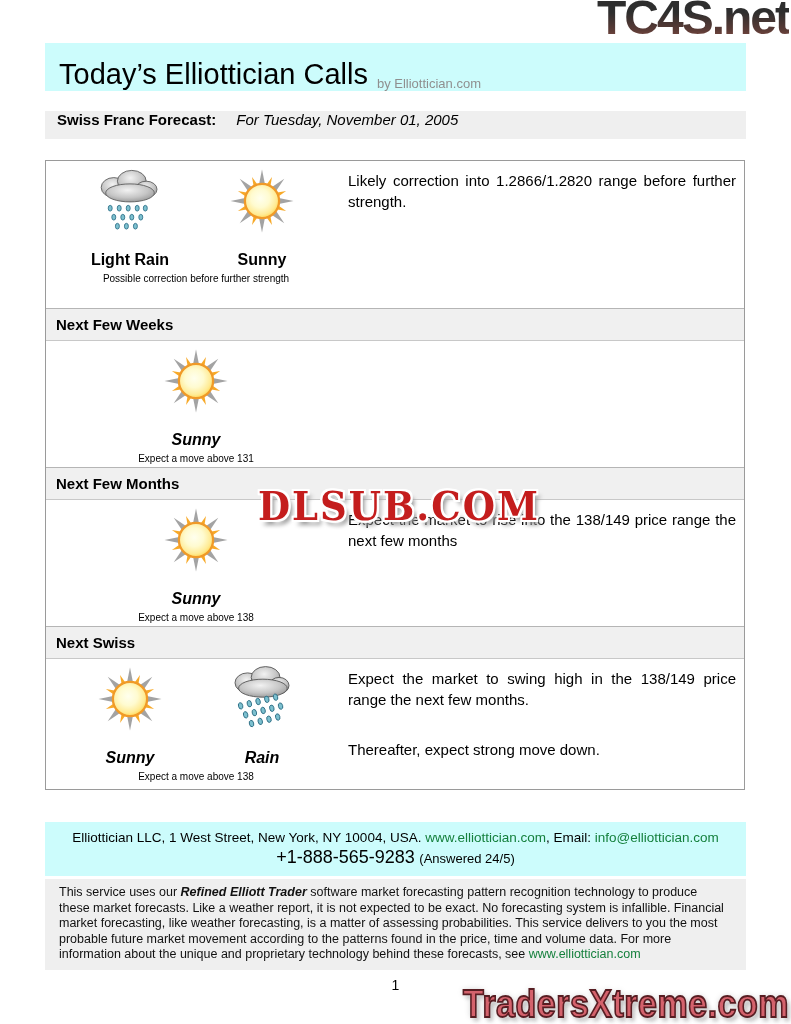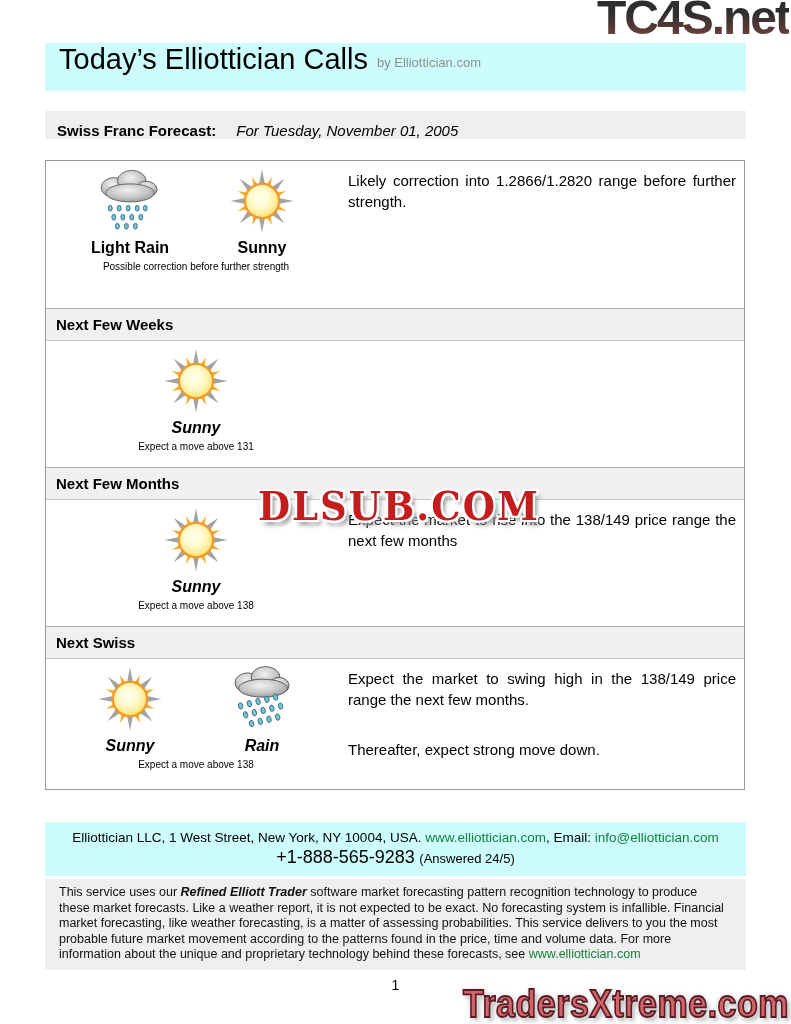--- a/index.html
+++ b/index.html
@@ -14,50 +14,50 @@
   .tc4s {
     position:absolute; top:-6px; right:2px; z-index:5;
     font-size:48px; font-weight:bold; letter-spacing:-2px; line-height:1.0;
     background:linear-gradient(to bottom,#2e2e2e 38%,#5a3b36 75%,#8a5148 100%);
     -webkit-background-clip:text; background-clip:text; color:transparent;
   }
 
   
   .title-bar {
     position:absolute; left:45px; top:43px; width:701px; height:48px;
-    background:#ccfcfc; display:flex; align-items:flex-start;
+    background:#ccfcfc; display:flex; align-items:flex-end;
   }
   .title { font-size:29px; margin-left:14px; white-space:nowrap; }
   .byline { font-size:13px; color:#8f8f8f; margin-left:9px; margin-top:12px; white-space:nowrap; }
 
   
   .forecast-bar {
     position:absolute; left:45px; top:111px; width:701px; height:28px;
-    background:#efefef; display:flex; align-items:flex-end; font-size:15px;
+    background:#efefef; display:flex; align-items:flex-start; font-size:15px;
   }
   .fb-label { font-weight:bold; margin-left:12px; }
   .fb-date { font-style:italic; margin-left:20px; }
 
   
   .main-box {
     position:absolute; left:45px; top:160px; width:700px;
     border:1px solid #9a9a9a; background:#fff;
   }
   .sec-header {
     background:#f0f0f0; border-top:1px solid #b5b5b5; border-bottom:1px solid #c8c8c8;
     padding:7px 0 7px 10px; font-weight:bold; font-size:15px;
   }
   .sec-header.first { border-top:none; }
   .sec-content { display:flex; }
   .sc1 { min-height:147px; } .sc2 { min-height:126px; } .sc3 { min-height:126px; } .sc4 { min-height:130px; }
   .left-col { width:300px; display:flex; flex-direction:column; align-items:center; padding-top:4px; }
   .icons-row { display:flex; gap:22px; justify-content:center; }
   .icon-block { display:flex; flex-direction:column; align-items:center; width:110px; }
   .wicon { width:86px; height:72px; display:block; }
-  .icon-label { font-weight:bold; font-size:16px; margin-top:2px; }
+  .icon-label { font-weight:bold; font-size:16px; margin-top:14px; }
   .italic-labels .icon-label { font-style:italic; }
   .caption { font-size:10px; text-align:left; margin-top:4px; line-height:1.22; max-width:272px; }
   .right-col { flex:1; padding:10px 8px 8px 2px; font-size:15px; line-height:1.38; text-align:justify; }
   .right-col p { margin:0; }
   .right-col p + p { margin-top:30px; }
 
   
   .dlsub {
     position:absolute; left:258px; top:484px; z-index:6;
     font-family:"DejaVu Serif", serif; font-weight:bold; font-size:37px;

